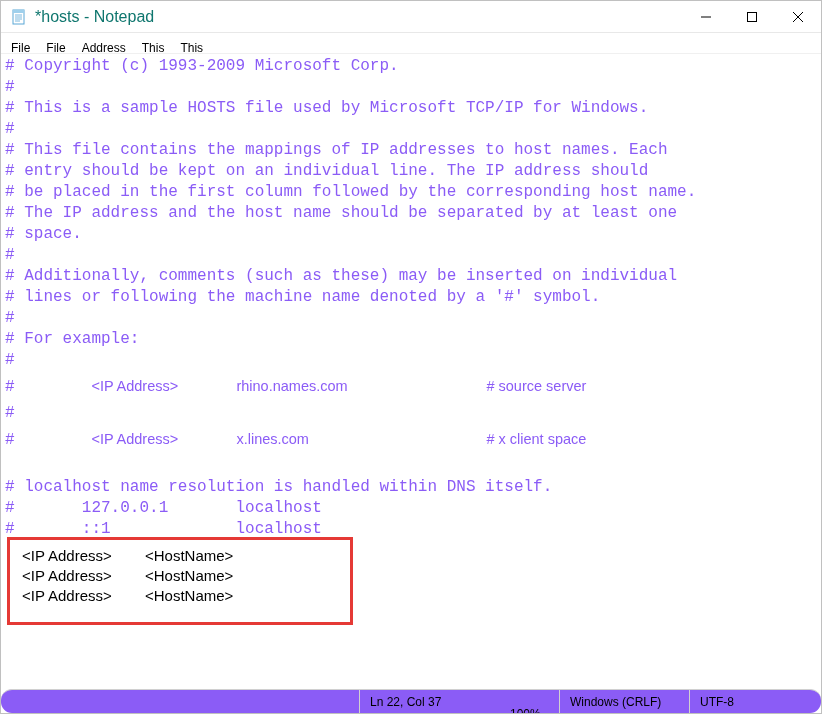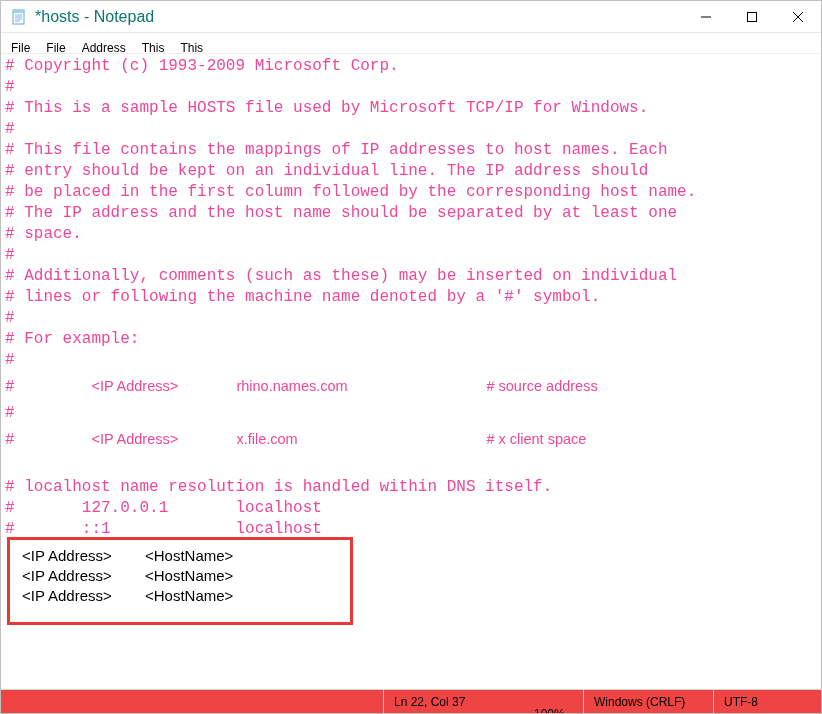--- a/index.html
+++ b/index.html
@@ -67,21 +67,21 @@
       overflow: auto;
       background: #fff;
       border-top: 1px solid #f0f0f0;
     }
     .editor-content {
       font-family: Consolas, 'Courier New', monospace;
       font-size: 16px;
       line-height: 21px;
       white-space: pre;
       padding: 2px 4px;
-      color: #ec4899;
+      color: #8b5cf6;
     }
     .example-block {
       font-family: 'Segoe UI', Tahoma, sans-serif;
       font-size: 14.5px;
       line-height: 31px;
       white-space: pre;
     }
     .highlight-box {
       border: 3px solid #e53935;
       position: absolute;
@@ -97,33 +97,34 @@
       color: #000;
     }
     .highlight-row { display: flex; }
     .highlight-row .col1 { width: 123px; }
     .status-bar {
       height: 24px;
       border-top: 1px solid #d0d0d0;
       display: flex;
       align-items: stretch;
       font-size: 12px;
-      background: #ef4444;
+      background: #8b5cf6;
+      border-radius: 11px;
     }
     .status-cell {
       border-left: 1px solid #d0d0d0;
       display: flex;
       align-items: center;
       padding: 0 10px;
     }
     .status-spacer { flex: 1; }
     .sc-pos { width: 140px; }
     .sc-zoom { width: 60px; margin-top: 24px; }
     .sc-eol { width: 130px; }
-    .sc-enc { width: 108px; }
+    .sc-enc { width: 132px; }
     .mono-prefix {
       font-family: Consolas, 'Courier New', monospace;
       font-size: 16px;
     }
   </style>
 </head>
 <body>
 
 <div class="title-bar">
   <span class="title-bar-icon">
@@ -174,23 +175,23 @@
 # entry should be kept on an individual line. The IP address should
 # be placed in the first column followed by the corresponding host name.
 # The IP address and the host name should be separated by at least one
 # space.
 #
 # Additionally, comments (such as these) may be inserted on individual
 # lines or following the machine name denoted by a '#' symbol.
 #
 # For example:
 #</span>
-<span class="example-block"><span class="mono-prefix">#        </span><span style="display:inline-block;width:145px">&lt;IP Address&gt;</span><span style="display:inline-block;width:250px">rhino.names.com</span><span># source address</span></span>
+<span class="example-block"><span class="mono-prefix">#        </span><span style="display:inline-block;width:145px">&lt;IP Address&gt;</span><span style="display:inline-block;width:250px">rhino.names.com</span><span># source server</span></span>
 <span>#</span>
-<span class="example-block"><span class="mono-prefix">#        </span><span style="display:inline-block;width:145px">&lt;IP Address&gt;</span><span style="display:inline-block;width:250px">x.file.com</span><span># x client space</span></span>
+<span class="example-block"><span class="mono-prefix">#        </span><span style="display:inline-block;width:145px">&lt;IP Address&gt;</span><span style="display:inline-block;width:250px">x.lines.com</span><span># x client space</span></span>
 
 <span># localhost name resolution is handled within DNS itself.
 #       127.0.0.1       localhost
 #       ::1             localhost</span></div>
 
   <div class="highlight-box">
     <div class="highlight-row">
       <span class="col1">&lt;IP Address&gt;</span>
       <span>&lt;HostName&gt;</span>
     </div>

